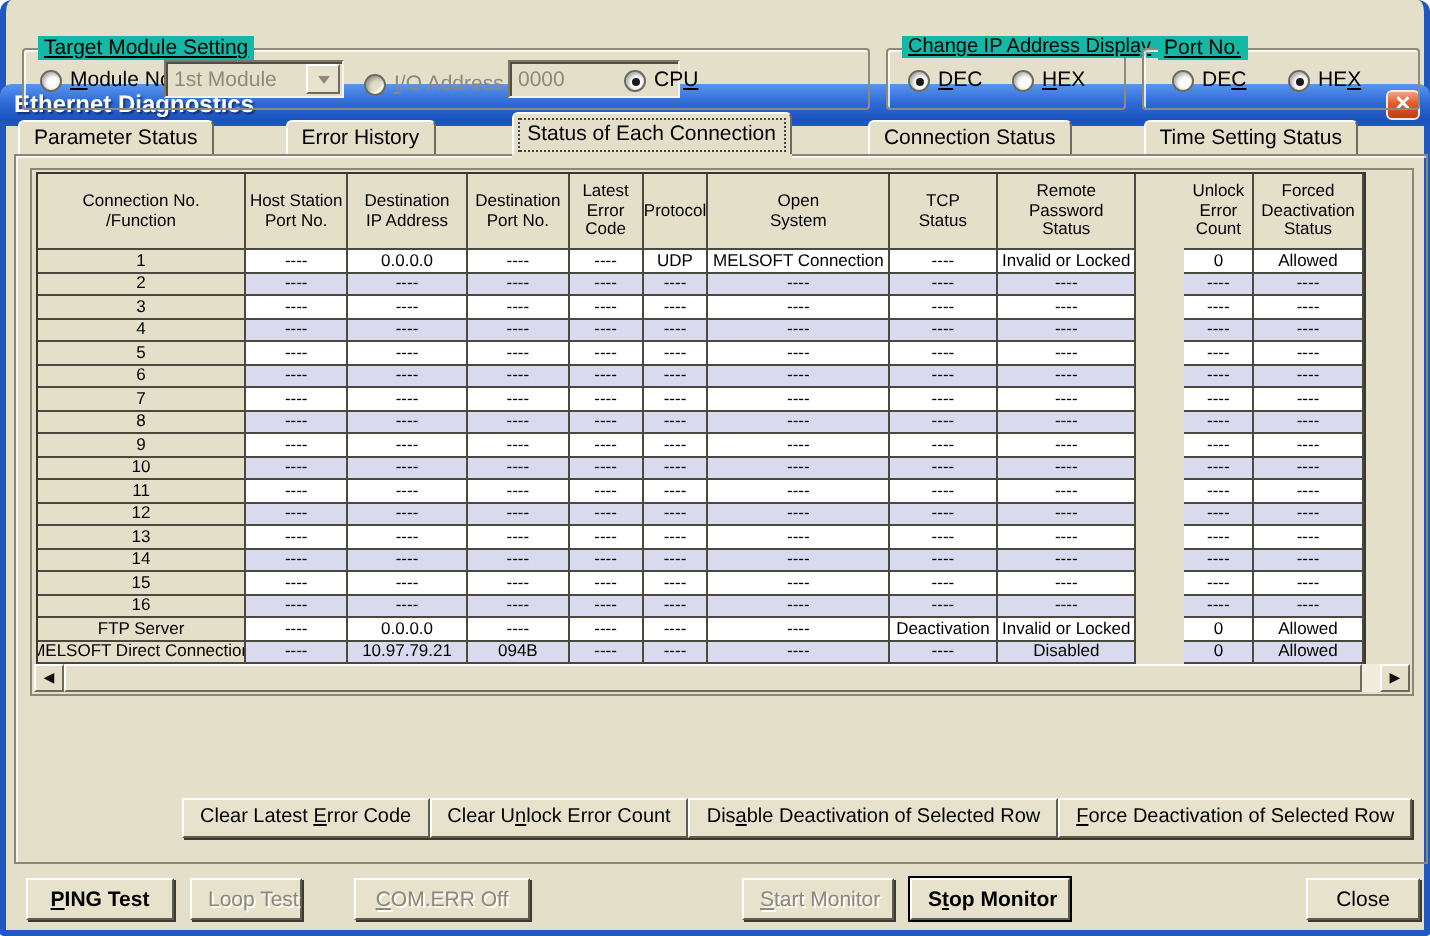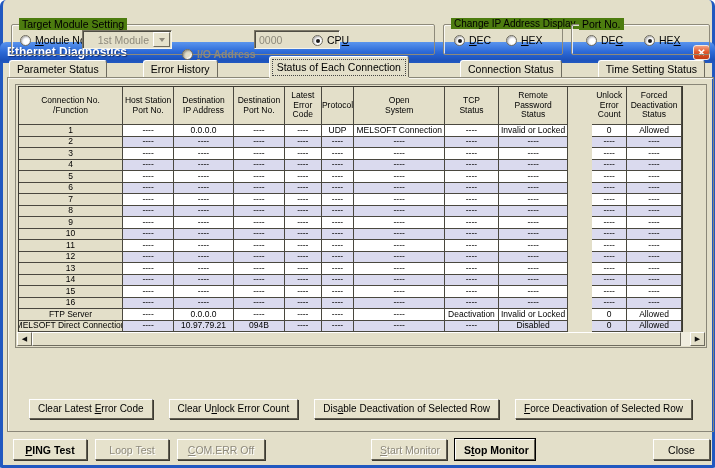--- a/index.html
+++ b/index.html
@@ -16,52 +16,52 @@
     border-radius:6px 6px 0 0; display:flex; align-items:center; padding:0 5px 1px 7px;margin-top:42px; }
   .title { color:#fff; font-weight:bold; font-size:12px; text-shadow:1px 1px 1px rgba(0,0,40,.5); }
   .close { margin-left:auto; width:17px; height:15px; border-radius:3px;
     background:linear-gradient(180deg,#F2A183 0%,#E25B2D 45%,#C33A12 100%);
     border:1px solid #F2E8E0; display:flex; align-items:center; justify-content:center;
     color:#fff; font-size:10px; font-weight:bold; cursor:pointer; }
 
   
   .groupbox { position:absolute; height:31px; border:1px solid #8E8A7A;
     border-radius:2px; box-shadow:1px 1px 0 rgba(255,255,255,.8) inset; }
-  .grouplabel { position:absolute; top:-7px; left:7px; background:#4d7c0f; padding:0 3px;
-    font-size:10.5px; white-space:nowrap; }
+  .grouplabel { position:absolute; top:-7px; left:7px; background:#14b8a6; padding:0 3px;
+    font-size:10.5px; white-space:nowrap;text-decoration:underline; }
 
   .radio-wrap { position:absolute; display:flex; align-items:center; gap:4px; cursor:default; white-space:nowrap; }
   .radio { width:11px; height:11px; border-radius:50%; background:#fff; flex:0 0 auto;
     border:1px solid #6e6a5c; box-shadow:inset 1px 1px 2px rgba(0,0,0,.35), inset -1px -1px 1px #fff; position:relative; }
   .radio.checked::after { content:""; position:absolute; left:3px; top:3px; width:4px; height:4px;
     border-radius:50%; background:#1a1a1a; }
   .radio.dis { background:#E3DFC9; }
   .graytext { color:#8d897b; }
 
   .combo { position:absolute; height:19px; background:#fff; display:flex; align-items:center;
     border:1px solid #7c7868; border-right-color:#f6f4ea; border-bottom-color:#f6f4ea;
-    box-shadow:inset 1px 1px 0 #4f4d44;text-align:right; }
+    box-shadow:inset 1px 1px 0 #4f4d44; }
   .combo-text { flex:1; padding:0 4px; font-size:10.5px; white-space:nowrap; overflow:hidden; }
   .combo-btn { width:17px; height:15px; margin:1px 1px 1px 0; background:#E6E2CC;
     border:1px solid; border-color:#fff #6e6b5e #6e6b5e #fff; display:flex; align-items:center; justify-content:center; }
   .arr { width:0; height:0; border-left:3.5px solid transparent; border-right:3.5px solid transparent; border-top:4px solid #222; }
   .combo.disabled { background:#E3DFC9; }
   .combo.disabled .combo-text { color:#8d897b; }
   .combo.disabled .arr { border-top-color:#8d897b; }
 
   .textbox { position:absolute; height:19px; background:#E3DFC9; display:flex; align-items:center;
     border:1px solid #7c7868; border-right-color:#f6f4ea; border-bottom-color:#f6f4ea;
     box-shadow:inset 1px 1px 0 #4f4d44; padding:0 4px; color:#8d897b; }
 
   
   .tabstrip { position:absolute; left:6px; top:60px; height:17px; display:flex; align-items:flex-end; z-index:3;gap:36px; }
   .tab { height:17px; padding:0 7px; background:#E3DFC9; display:flex; align-items:center;
     border:1px solid #6e6b5e; border-left-color:#fff; border-top-color:#fff; border-bottom:none;
     border-radius:3px 3px 0 0; white-space:nowrap; cursor:pointer; }
-  .tab.active { height:21px; margin:0 15px; position:relative; z-index:4; box-shadow:0 2px 0 #E3DFC9; }
+  .tab.active { height:21px; margin:0 2px; position:relative; z-index:4; box-shadow:0 2px 0 #E3DFC9; }
   .tab.active::after { content:""; position:absolute; left:2px; right:2px; top:2px; bottom:1px; border:1px dotted #444; }
 
   .tabpanel { position:absolute; left:4px; top:77px; width:707px; height:355px;
     border:1px solid #8a8778; box-shadow:inset 1px 1px 0 rgba(255,255,255,.7); }
 
   
   .gridwidget { position:absolute; left:12px; top:84px; width:692px; height:264px;
     border:1px solid #8a8778; background:#E3DFC9; }
   .grid { position:absolute; left:2px; top:1px; border:1px solid #3a382f; width:665px; }
   .grid-row { display:flex; }
@@ -96,21 +96,21 @@
     background:#E3DFC9; border:1px solid; border-color:#fff #6e6b5e #6e6b5e #fff; }
 
   
   .btn { background:#E6E2CC; border:1px solid; border-color:#fff #5f5c50 #5f5c50 #fff;
     box-shadow:1px 1px 0 #3c3a31; font-family:"Liberation Sans", sans-serif; font-size:10px;
     height:20px; padding:0 8px; cursor:pointer; white-space:nowrap; color:#000; }
   .btn.disabled { color:#8d897b; text-shadow:1px 1px 0 #fff; cursor:default; }
   .btn.default { box-shadow:0 0 0 1px #000, 1px 1px 0 #000; font-weight:bold; }
   .btn.bold { font-weight:bold; }
   .actionrow { position:absolute; left:88px; right:20px; top:398px; height:21px;
-    display:flex; justify-content:flex-end; align-items:center;gap:16px; }
+    display:flex; justify-content:space-between; align-items:center; }
   .bottomrow .btn { position:absolute; height:21px; font-size:10.5px; }
   u { text-decoration:underline; }
 </style>
 </head>
 <body>
 
 <div class="window">
 
   <div class="titlebar">
     <span class="title">Ethernet Diagnostics</span>
@@ -124,21 +124,21 @@
     <label class="radio-wrap" style="left:8px; top:9px;">
       <span class="radio"></span>
       <span><u>M</u>odule No.</span>
     </label>
     <div class="combo disabled" style="left:70px; top:5px; width:90px;">
       <span class="combo-text">1st Module</span>
       <span class="combo-btn">
           <span class="arr"></span>
         </span>
     </div>
-    <label class="radio-wrap graytext" style="left:170px; top:23px;font-weight:bold;">
+    <label class="radio-wrap graytext" style="left:170px; top:11px;">
       <span class="radio dis"></span>
       <span><u>I</u>/O Address</span>
     </label>
     <div class="textbox" style="left:242px; top:5px; width:86px;">
       <span>0000</span>
     </div>
     <label class="radio-wrap" style="left:300px; top:9px;">
       <span class="radio checked"></span>
       <span>CP<u>U</u></span>
     </label>
@@ -456,20 +456,20 @@
 
   <div class="actionrow" id="actionrow">
       <button class="btn">Clear Latest <u>E</u>rror Code</button>
       <button class="btn">Clear U<u>n</u>lock Error Count</button>
       <button class="btn">Dis<u>a</u>ble Deactivation of Selected Row</button>
       <button class="btn"><u>F</u>orce Deactivation of Selected Row</button>
     </div>
 
   <div class="bottomrow">
     <button class="btn bold" style="left:10px; top:439px; width:74px;"><u>P</u>ING Test</button>
-    <button class="btn disabled" style="left:92px; top:439px; width:74px;">Loop Test</button>
+    <button class="btn disabled" style="left:92px; top:439px; width:56px;">Loop Test</button>
     <button class="btn disabled" style="left:174px; top:439px; width:88px;"><u>C</u>OM.ERR Off</button>
     <button class="btn disabled" style="left:368px; top:439px; width:76px;"><u>S</u>tart Monitor</button>
     <button class="btn default" style="left:452px; top:439px; width:80px;">S<u>t</u>op Monitor</button>
     <button class="btn" style="left:650px; top:439px; width:57px;">Close</button>
   </div>
 
 </div>
 
 </body></html>

